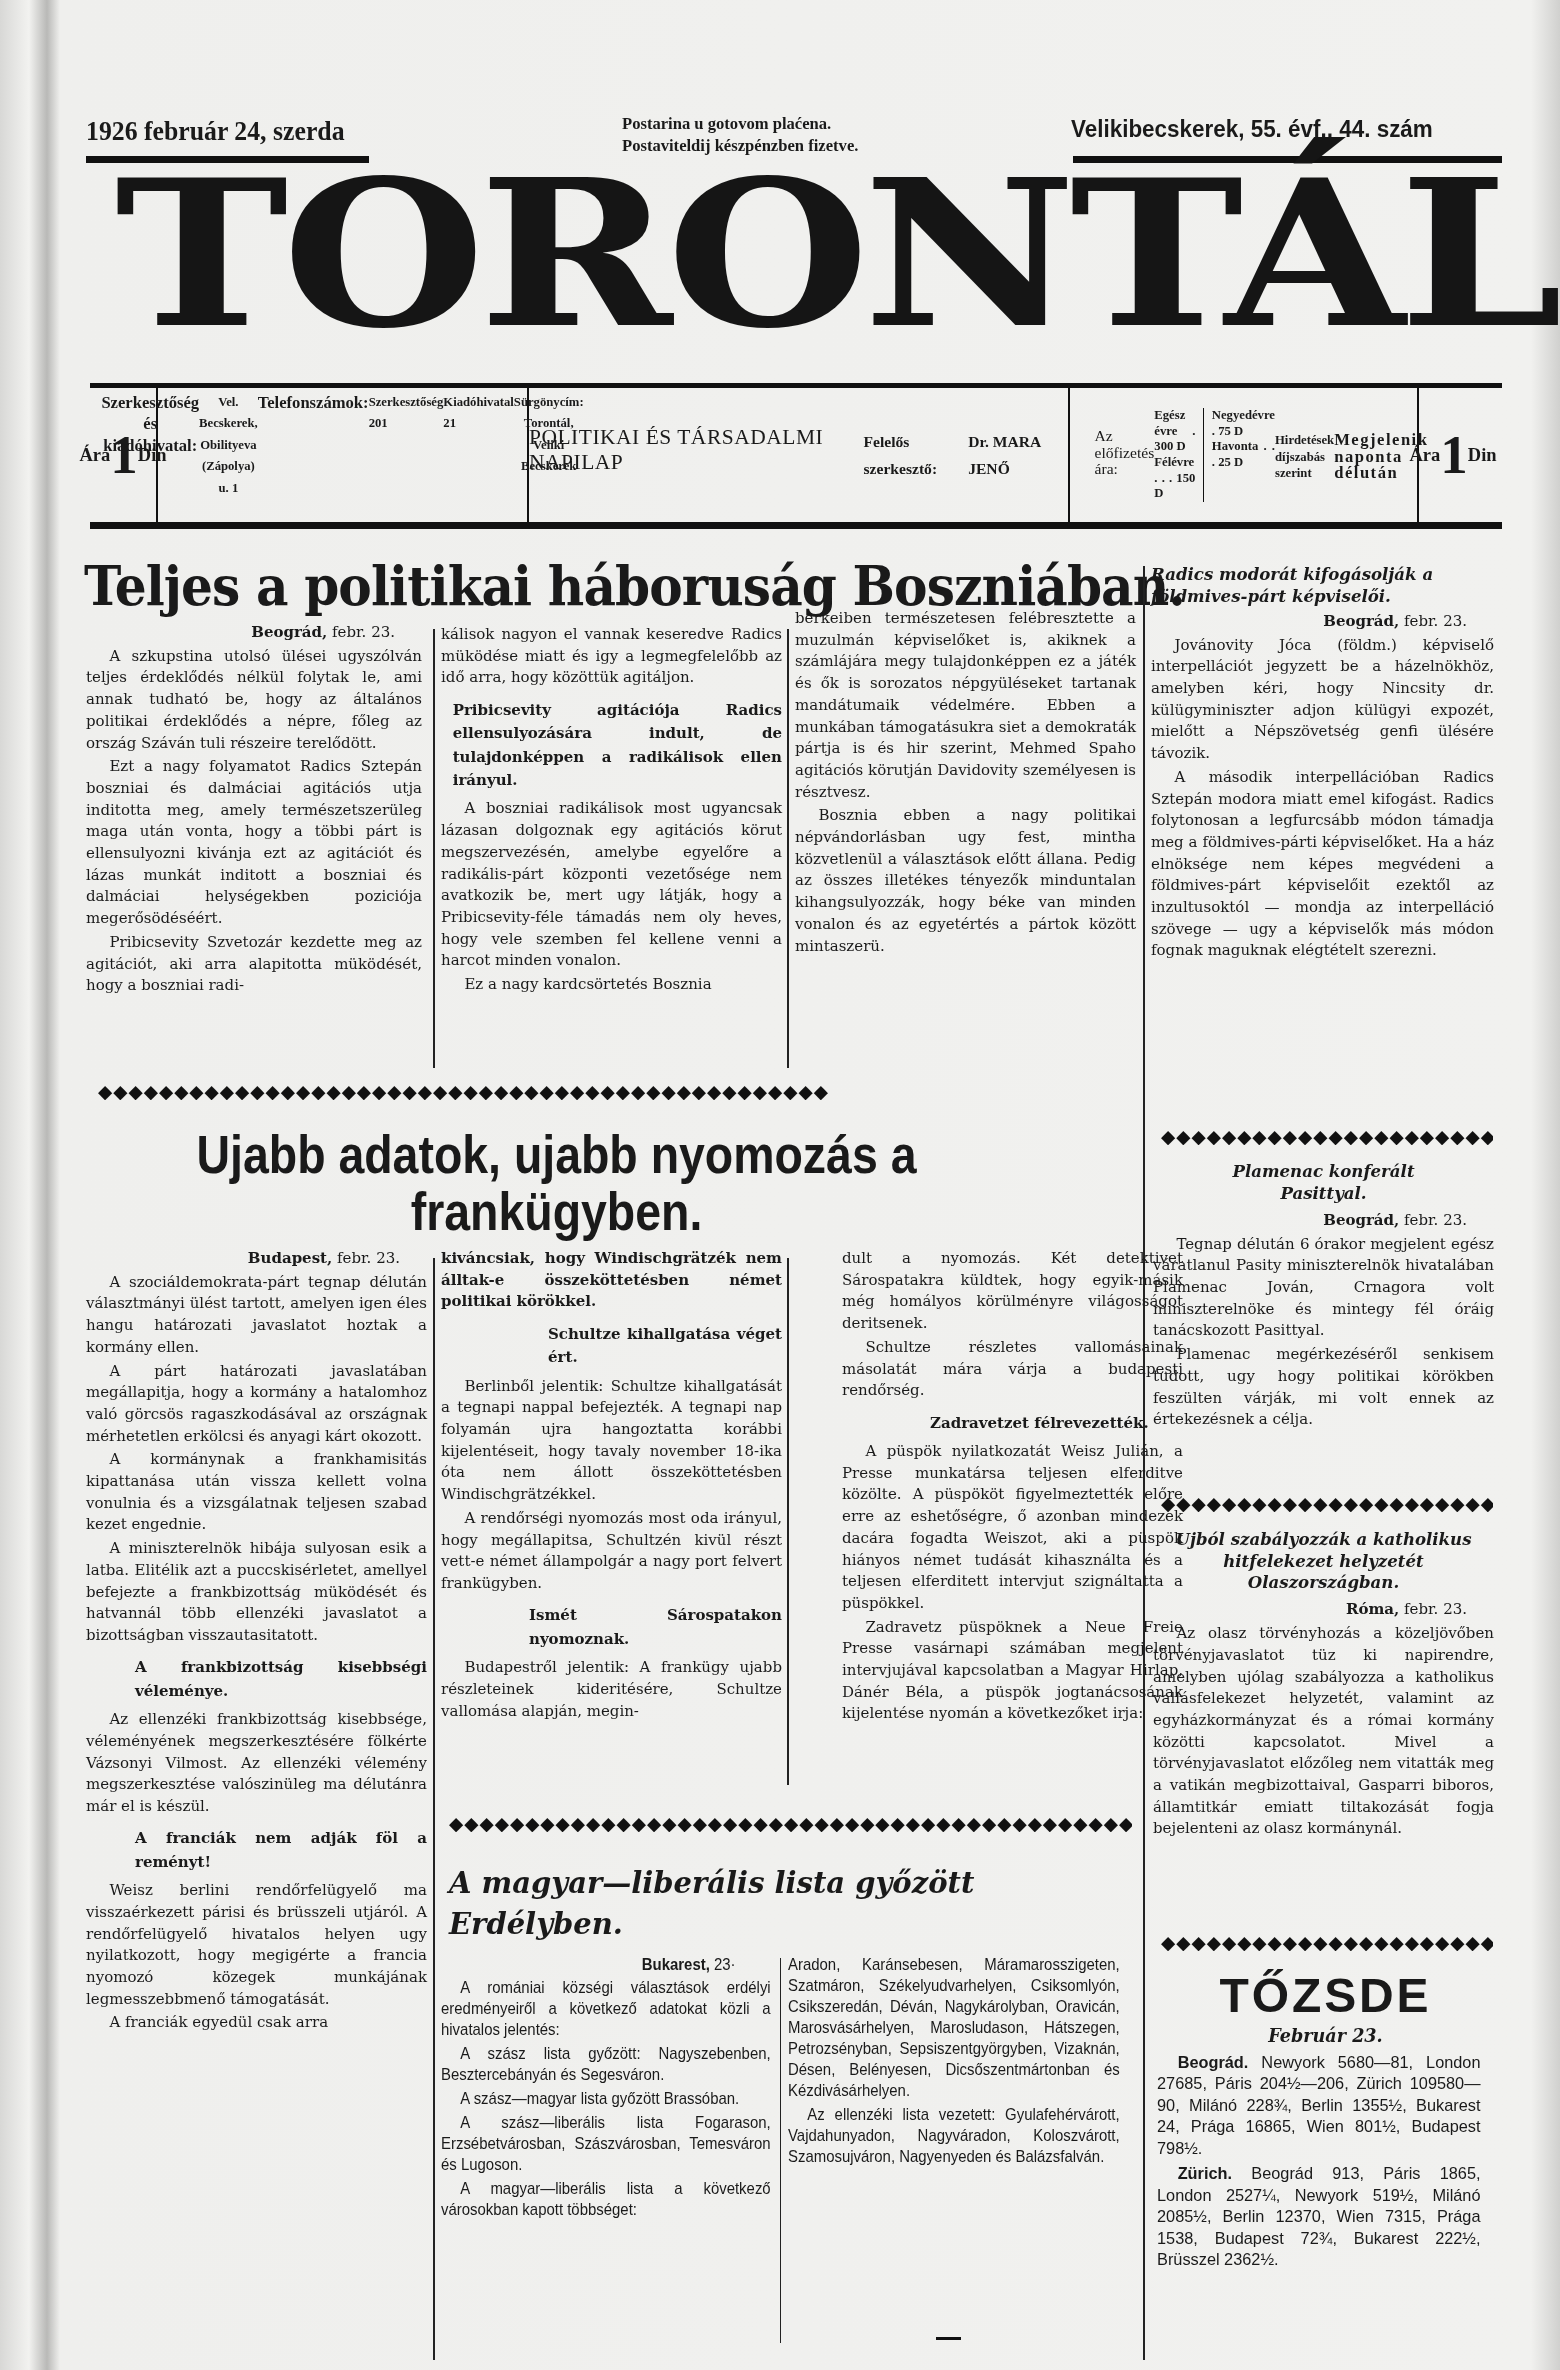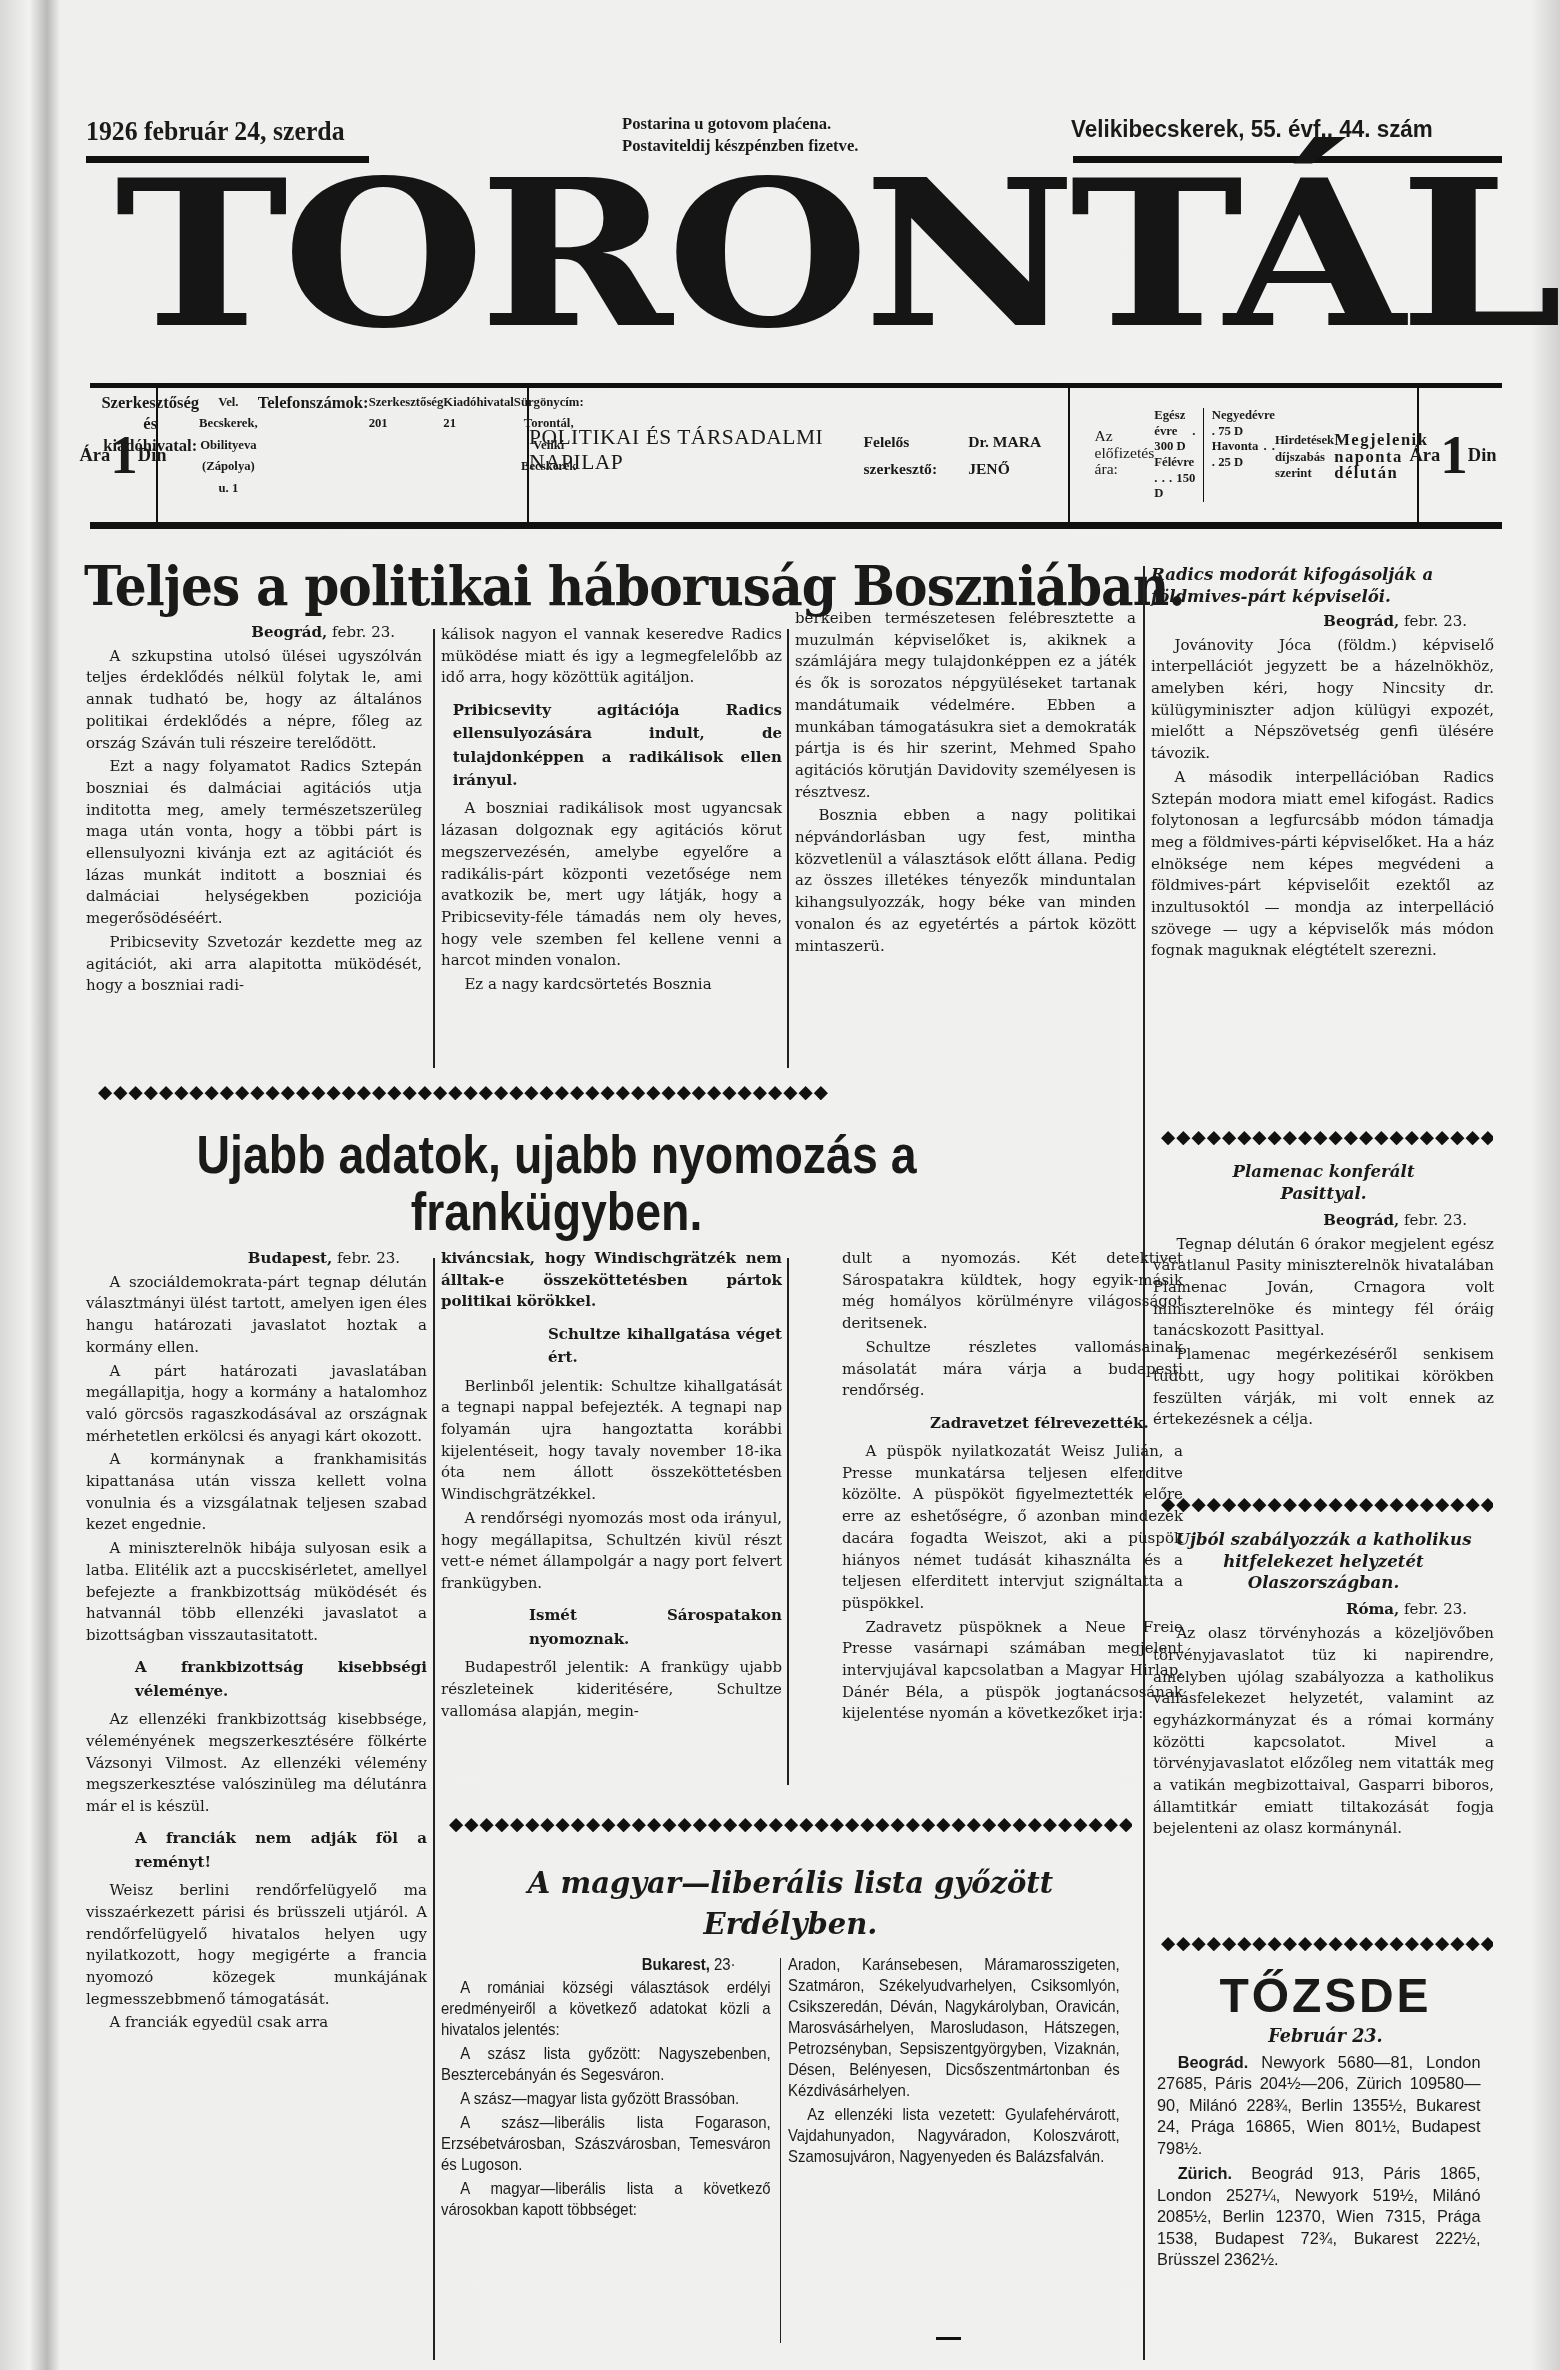--- a/index.html
+++ b/index.html
@@ -43,21 +43,21 @@
   .dateline b { font-weight: bold; }
   .subhead { font-weight: bold; padding-left: 49px; margin: 9.8px 0 5.9px; line-height: 23.4px; }
   .vrule { background: #222; width: 2px; }
   .dia { height: 15.6px; overflow: hidden; white-space: nowrap; font-size: 18.5px; line-height: 15.6px; letter-spacing: 1px; color: #111; }
   .italic-head { font-family: "DejaVu Serif", serif; font-style: italic; font-weight: bold; text-align: center; font-size: 16.6px; line-height: 21.5px; }
   .headline2 { left: 98px; top: 1126px; width: 917px; text-align: center; font-family: "Liberation Sans", sans-serif; font-weight: bold; font-size: 54px; line-height: 57px; transform: scaleX(0.86); transform-origin: center; }
   .tozsde-title { font-family: "Liberation Sans", sans-serif; font-weight: bold; font-size: 48px; text-align: center; letter-spacing: 2.9px; }
   .tozsde-date { font-family: "DejaVu Serif", serif; font-style: italic; font-weight: bold; font-size: 17.6px; text-align: center; margin: 2px 0 5.9px; }
   .tozsde p { font-family: "Liberation Sans", sans-serif; font-size: 17px; line-height: 21.5px; text-align: justify; text-indent: 21.5px; margin-bottom: 3.9px; transform: scaleX(0.96); transform-origin: left; }
   .tozsde b { font-weight: bold; }
-  .erdely-head { font-family: "DejaVu Serif", serif; font-style: italic; font-weight: bold; font-size: 29px; line-height: 41px; text-align: center; }
+  .erdely-head { font-family: "DejaVu Serif", serif; font-style: italic; font-weight: bold; font-size: 29px; line-height: 41px; text-align: left; }
   .cond { font-family: "Liberation Sans", sans-serif; font-size: 16.6px; line-height: 21px; transform: scaleX(0.9); transform-origin: left; width: 111%; text-align: justify; }
   .cond p { text-indent: 21.5px; margin-bottom: 2.9px; }
   .cond p.noind { text-indent: 0; }
 </style>
 </head>
 <body>
 
 <div class="page">
 
   <div class="abs date-line">1926 február 24, szerda</div>
@@ -188,21 +188,21 @@
     <p>A kormánynak a frankhamisitás kipattanása után vissza kellett volna vonulnia és a vizsgálatnak teljesen szabad kezet engednie.</p>
     <p>A miniszterelnök hibája sulyosan esik a latba. Elitélik azt a puccskisérletet, amellyel befejezte a frankbizottság müködését és hatvannál több ellenzéki javaslatot a bizottságban visszautasitatott.</p>
     <div class="subhead">A frankbizottság kisebbségi véleménye.</div>
     <p>Az ellenzéki frankbizottság kisebbsége, véleményének megszerkesztésére fölkérte Vázsonyi Vilmost. Az ellenzéki vélemény megszerkesztése valószinüleg ma délutánra már el is készül.</p>
     <div class="subhead">A franciák nem adják föl a reményt!</div>
     <p>Weisz berlini rendőrfelügyelő ma visszaérkezett párisi és brüsszeli utjáról. A rendőrfelügyelő hivatalos helyen ugy nyilatkozott, hogy megigérte a francia nyomozó közegek munkájának legmesszebbmenő támogatását.</p>
     <p>A franciák egyedül csak arra</p>
   </div>
   <div class="abs vrule" style="left:433px;top:1258px;height:1102px;"></div>
   <div class="abs col" style="left:441px;top:1248px;width:341px;">
-    <p class="noind" style="font-weight:bold;">kiváncsiak, hogy Windischgrätzék nem álltak-e összeköttetésben pártok politikai körökkel.</p>
+    <p class="noind" style="font-weight:bold;">kiváncsiak, hogy Windischgrätzék nem álltak-e összeköttetésben német politikai körökkel.</p>
     <div class="subhead" style="padding-left:107px;">Schultze kihallgatása véget ért.</div>
     <p>Berlinből jelentik: Schultze kihallgatását a tegnapi nappal befejezték. A tegnapi nap folyamán ujra hangoztatta korábbi kijelentéseit, hogy tavaly november 18-ika óta nem állott összeköttetésben Windischgrätzékkel.</p>
     <p>A rendőrségi nyomozás most oda irányul, hogy megállapitsa, Schultzén kivül részt vett-e német állampolgár a nagy port felvert frankügyben.</p>
     <div class="subhead" style="padding-left:88px;">Ismét Sárospatakon nyomoznak.</div>
     <p>Budapestről jelentik: A frankügy ujabb részleteinek kideritésére, Schultze vallomása alapján, megin-</p>
   </div>
   <div class="abs vrule" style="left:787px;top:1258px;height:527px;"></div>
   <div class="abs col" style="left:842px;top:1248px;width:341px;">
     <p class="noind">dult a nyomozás. Két detektivet Sárospatakra küldtek, hogy egyik-másik még homályos körülményre világosságot deritsenek.</p>
     <p>Schultze részletes vallomásainak másolatát mára várja a budapesti rendőrség.</p>

